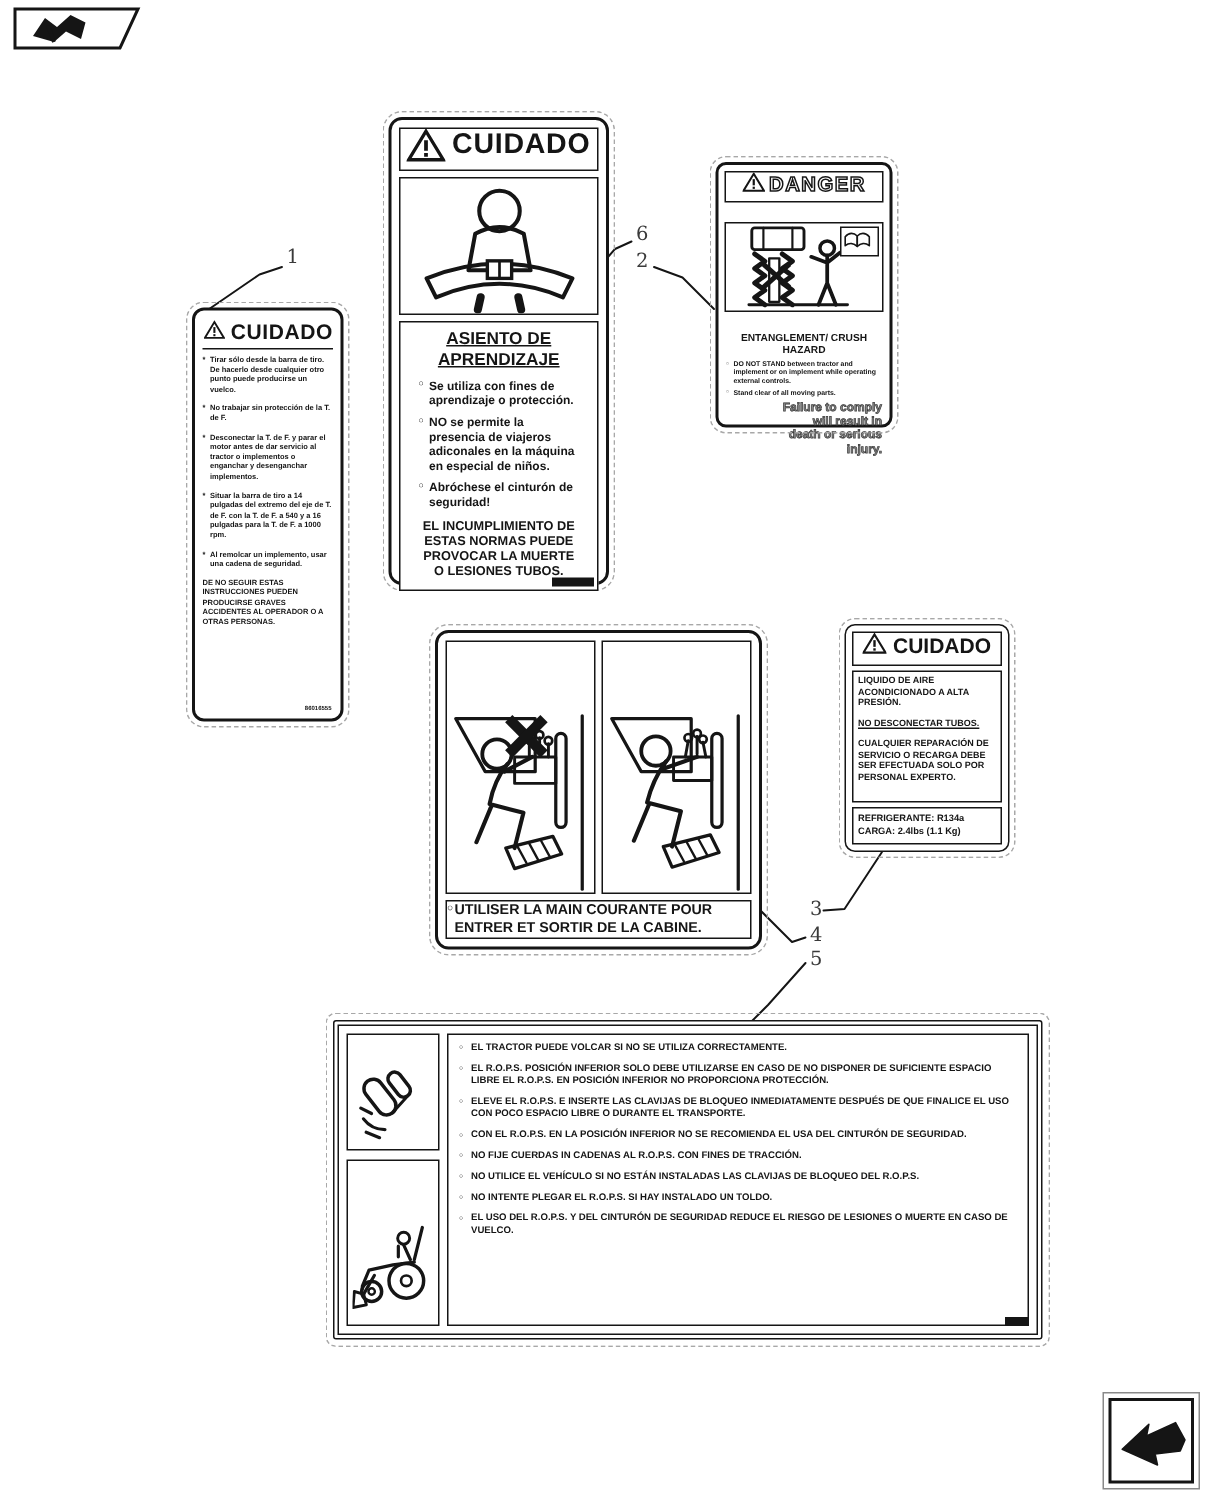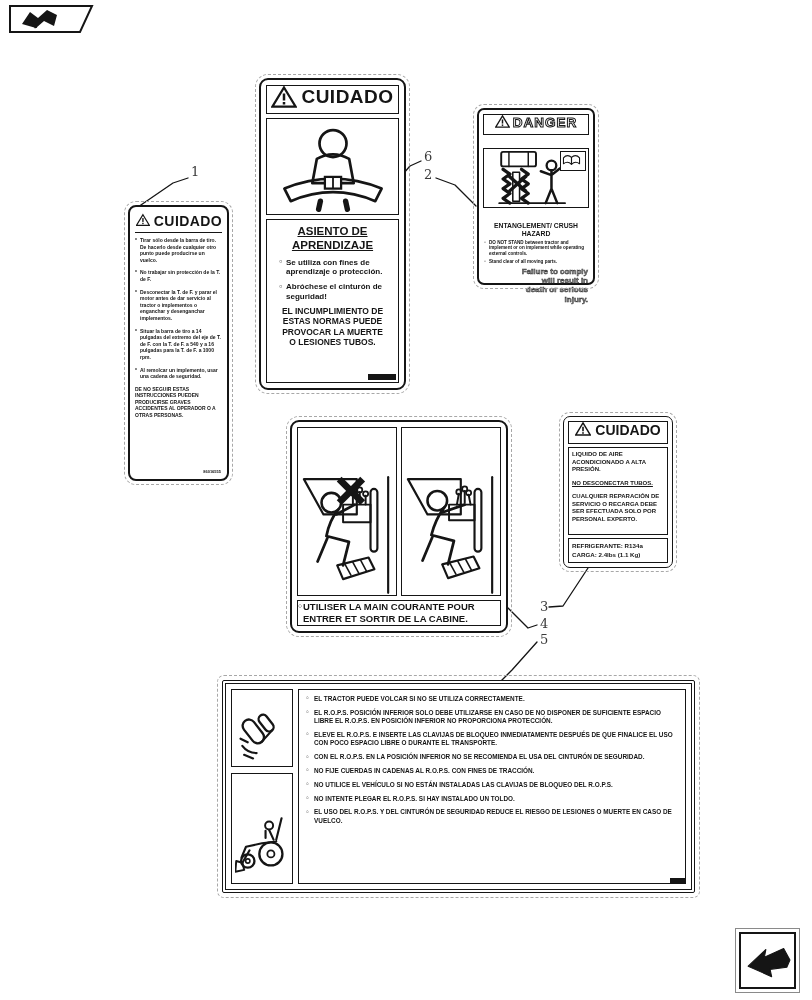--- a/index.html
+++ b/index.html
@@ -148,20 +148,21 @@
       <path d="M52,41 Q70,31 88,41 L93,68 L47,68 Z" class="ln" stroke-width="3"></path>
       <path d="M16,74 Q70,52 124,74 L117,88 Q70,68 23,88 Z" class="ln" stroke-width="3"></path>
       <rect x="61" y="61" width="18" height="13" fill="#fff" stroke="#151515" stroke-width="2.5"></rect>
       <line x1="70" y1="61" x2="70" y2="74" stroke="#151515" stroke-width="2"></line>
       <path d="M56,88 L54,97 M84,88 L86,97" class="ln" stroke-width="6"></path>
     </svg>
   </div>
   <div class="txt box">
     <h3>ASIENTO DE APRENDIZAJE</h3>
     <div class="o-item">Se utiliza con fines de aprendizaje o protección.</div>
+    <div class="o-item">NO se permite la presencia de viajeros adiconales en la máquina en especial de niños.</div>
     <div class="o-item">Abróchese el cinturón de seguridad!</div>
     <div class="warn">EL INCUMPLIMIENTO DE ESTAS NORMAS PUEDE PROVOCAR LA MUERTE O LESIONES TUBOS.</div>
     <div class="chip" style="right:2px;bottom:2px;width:28px;height:6px;"></div>
   </div>
 </div>
 
 <div class="decal lbl-danger">
   <div class="hd">
     <svg width="15" height="13" viewBox="0 0 100 88">
       <polygon points="50,6 96,82 4,82" fill="none" stroke="#151515" stroke-width="9"></polygon>

